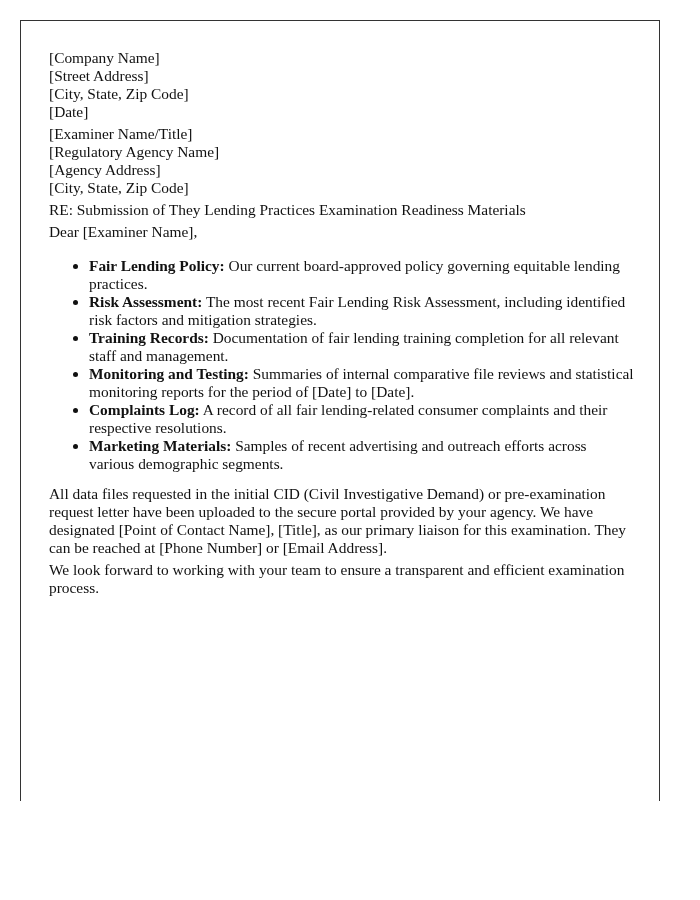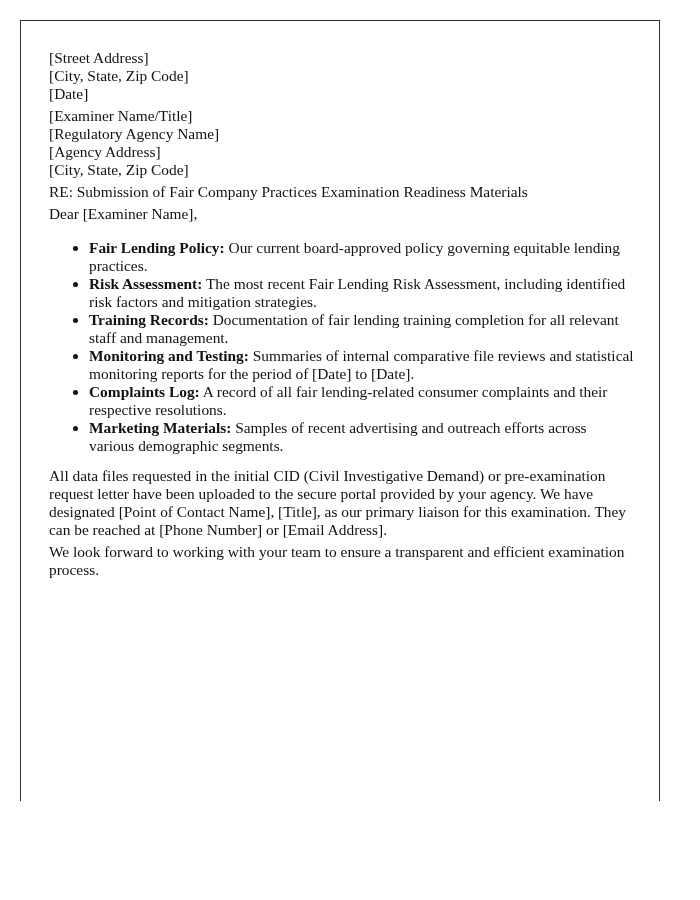--- a/index.html
+++ b/index.html
@@ -19,33 +19,34 @@
   li { margin: 0; }
   b { font-weight: bold; }
 </style>
 </head>
 <body>
 
 <div class="page">
   <div class="content">
 
     <div class="block">
+      <div>[Company Name]</div>
       <div>[Street Address]</div>
       <div>[City, State, Zip Code]</div>
       <div>[Date]</div>
     </div>
 
     <div class="block gap">
       <div>[Examiner Name/Title]</div>
       <div>[Regulatory Agency Name]</div>
       <div>[Agency Address]</div>
       <div>[City, State, Zip Code]</div>
     </div>
 
-    <p class="gap">RE: Submission of Fair Company Practices Examination Readiness Materials</p>
+    <p class="gap">RE: Submission of They Lending Practices Examination Readiness Materials</p>
     <p class="gap">Dear [Examiner Name],</p>
 
     <ul>
       <li><b>Fair Lending Policy:</b><span> Our current board-approved policy governing equitable lending practices.</span></li>
       <li><b>Risk Assessment:</b><span> The most recent Fair Lending Risk Assessment, including identified risk factors and mitigation strategies.</span></li>
       <li><b>Training Records:</b><span> Documentation of fair lending training completion for all relevant staff and management.</span></li>
       <li><b>Monitoring and Testing:</b><span> Summaries of internal comparative file reviews and statistical monitoring reports for the period of [Date] to [Date].</span></li>
       <li><b>Complaints Log:</b><span> A record of all fair lending-related consumer complaints and their respective resolutions.</span></li>
       <li><b>Marketing Materials:</b><span> Samples of recent advertising and outreach efforts across various demographic segments.</span></li>
     </ul>

